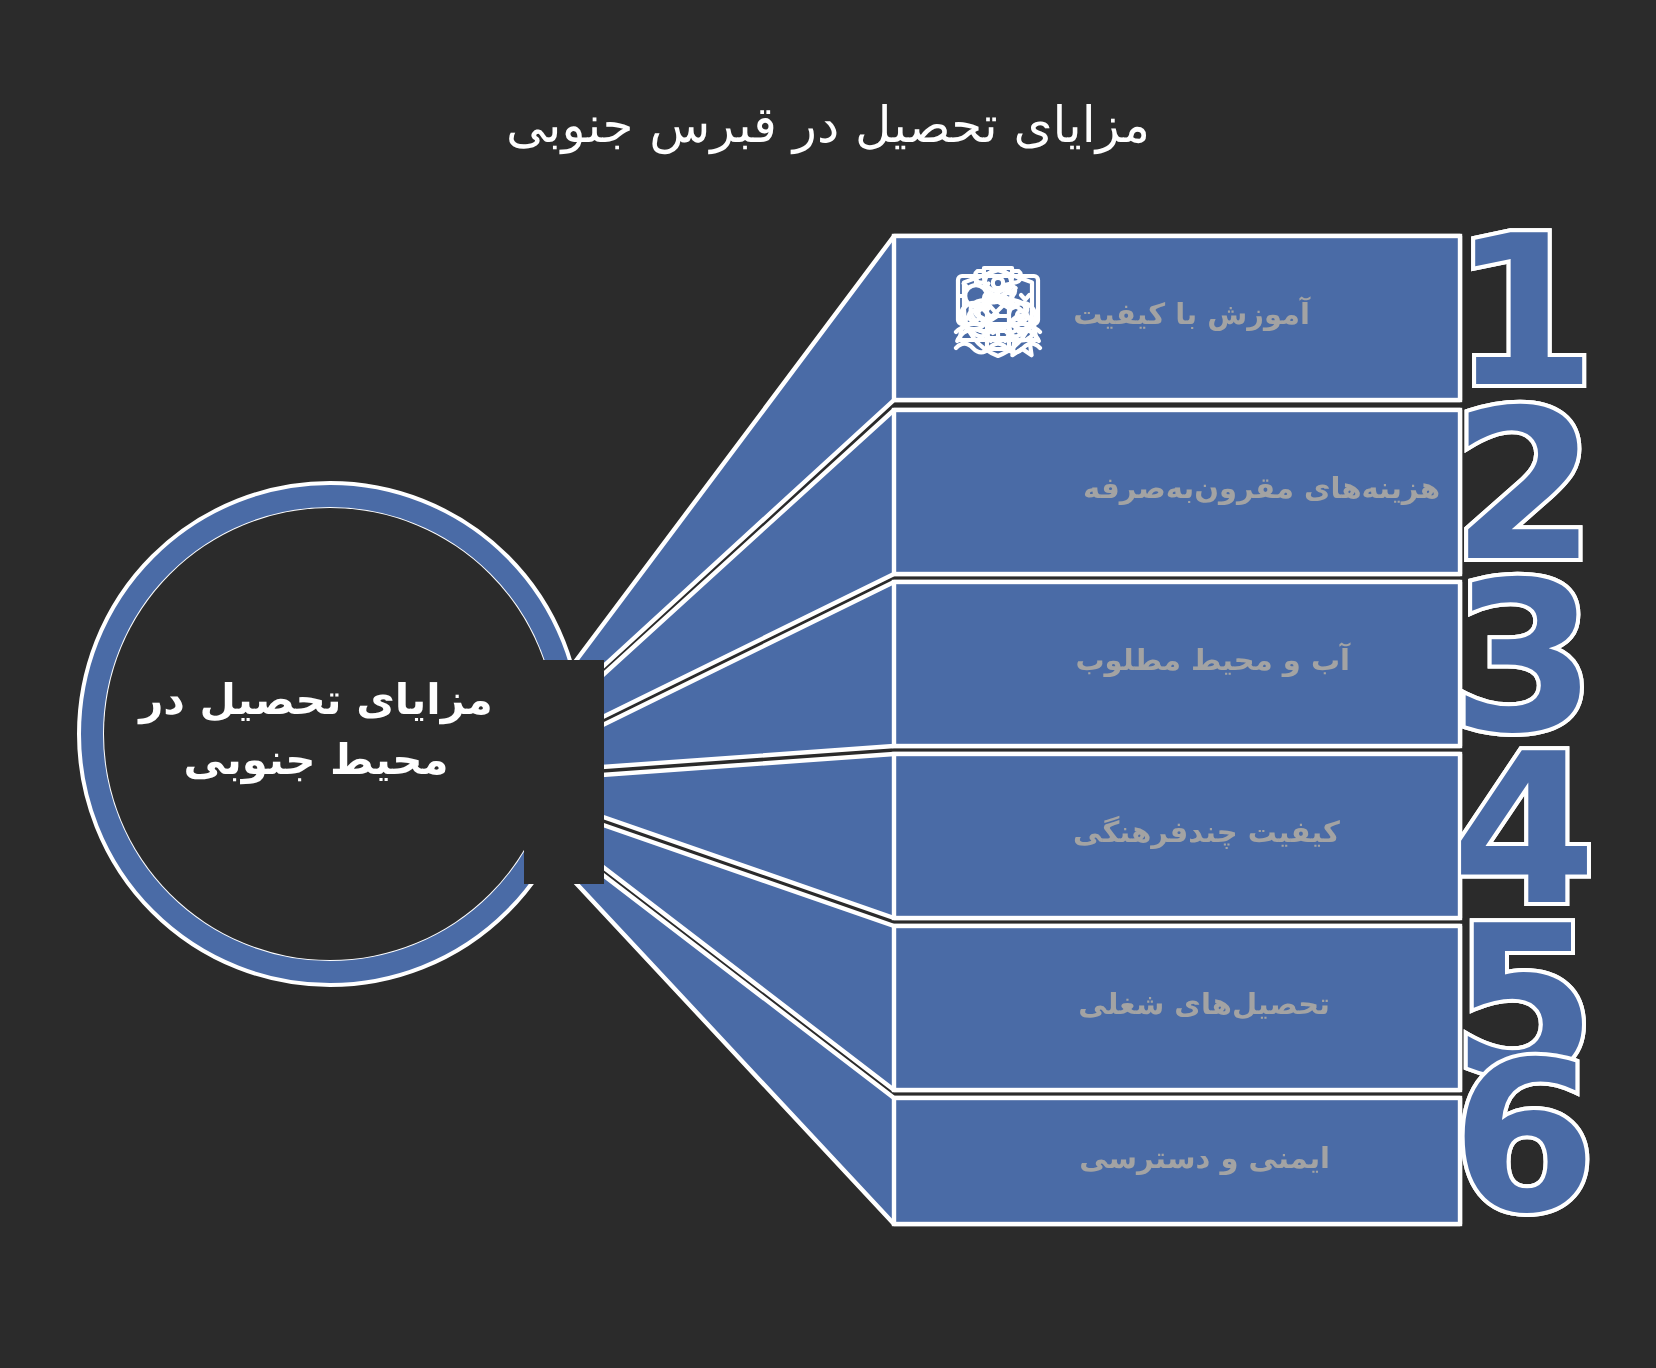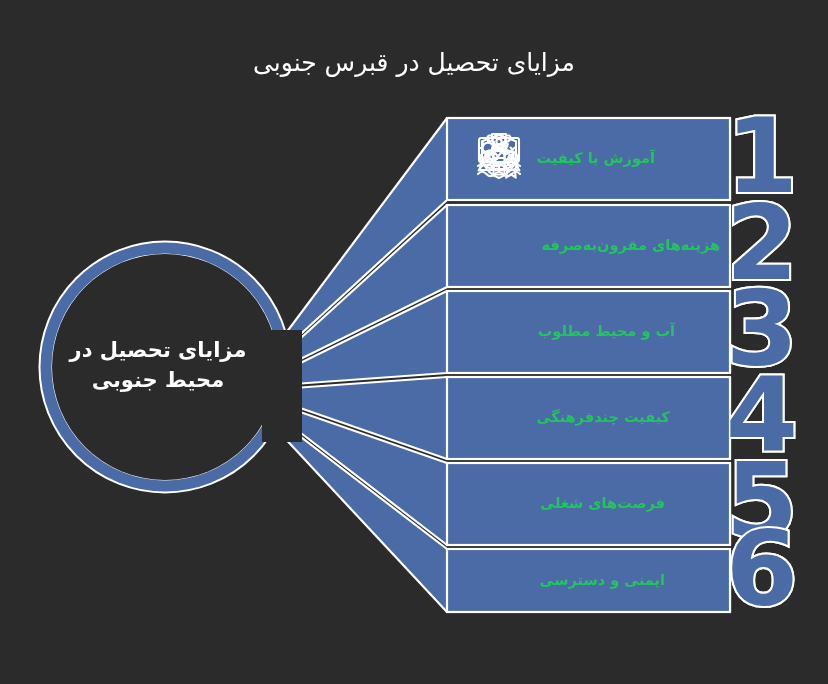--- a/index.html
+++ b/index.html
@@ -43,21 +43,21 @@
     width: 212px;
     text-align: center;
     color: #ffffff;
     font-size: 21px;
     font-weight: bold;
     line-height: 1.45;
     direction: rtl;
   }
   .bar-label {
     position: absolute;
-    color: #22c55e;
+    color: #a3a3a3;
     font-size: 14.5px;
     font-weight: bold;
     direction: rtl;
     text-align: right;
     white-space: nowrap;
   }
 </style>
 </head>
 <body>
 
@@ -190,16 +190,16 @@
 
   <div class="hub-text">
     <div>مزایای تحصیل در</div>
     <div>محیط جنوبی</div>
   </div>
 
   <div class="bar-label" style="top:150px;  left:540px; width:115px;">آموزش با کیفیت</div>
   <div class="bar-label" style="top:237px;  left:540px; width:180px;">هزینه‌های مقرون‌به‌صرفه</div>
   <div class="bar-label" style="top:323px;  left:540px; width:135px;">آب و محیط مطلوب</div>
   <div class="bar-label" style="top:409px;  left:540px; width:130px;">کیفیت چندفرهنگی</div>
-  <div class="bar-label" style="top:495px;  left:540px; width:125px;">فرصت‌های شغلی</div>
+  <div class="bar-label" style="top:495px;  left:540px; width:125px;">تحصیل‌های شغلی</div>
   <div class="bar-label" style="top:572px;  left:540px; width:125px;">ایمنی و دسترسی</div>
 
 </div>
 
 </body></html>

